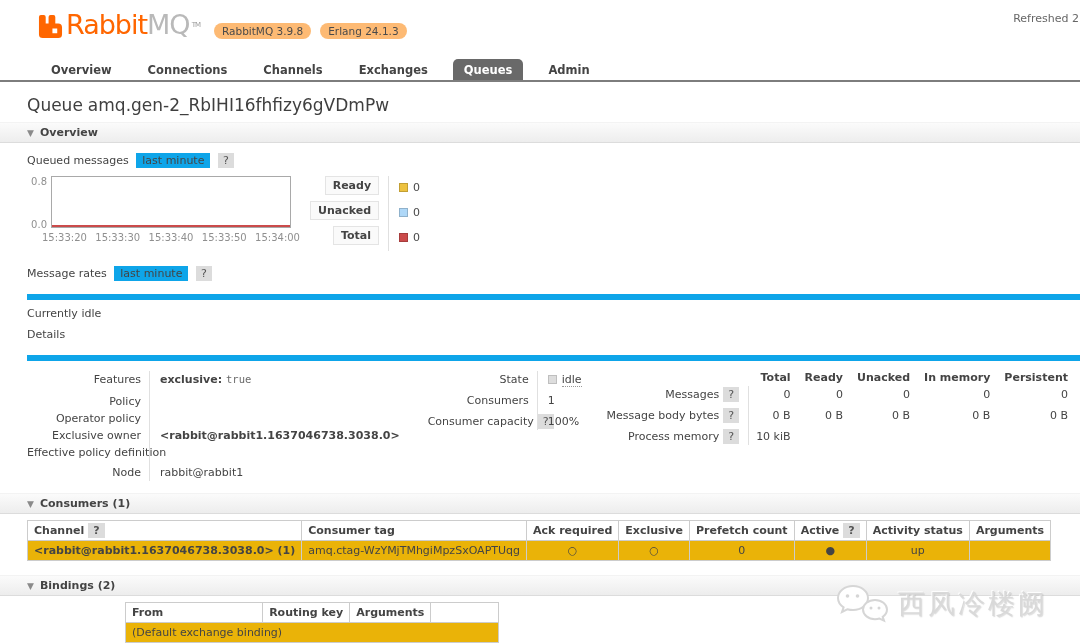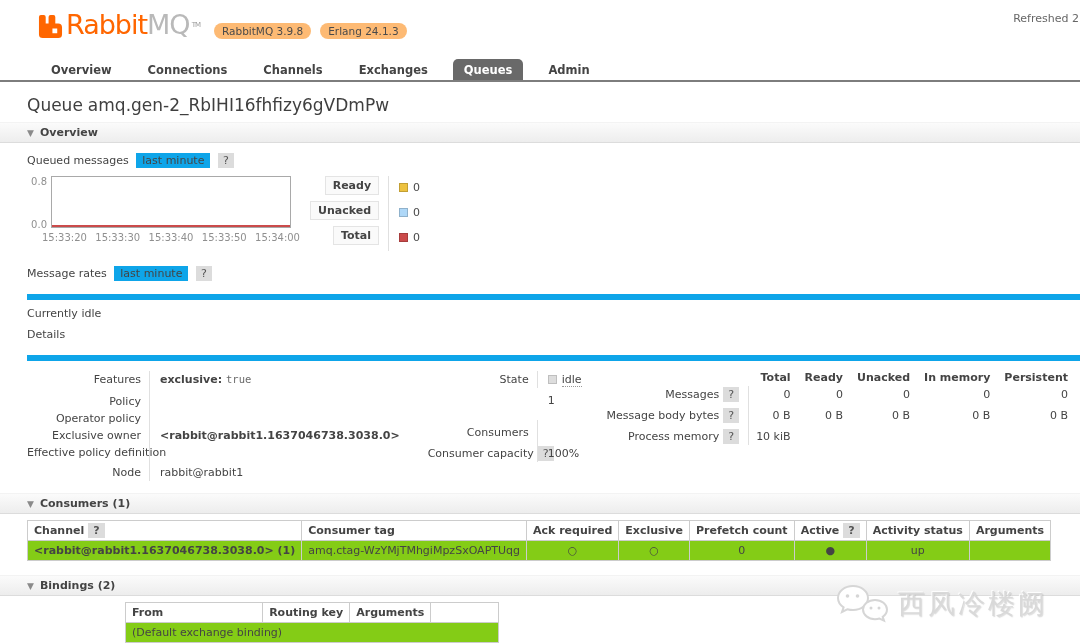--- a/index.html
+++ b/index.html
@@ -78,21 +78,21 @@
   .stats { border-collapse:collapse; margin-left:18px; margin-top:-2px; }
   .stats th, .stats td { padding:2px 7px; font-size:11px; white-space:nowrap; }
   .stats th { font-weight:bold; color:#444; text-align:right; }
   .stats td { text-align:right; color:#444; }
   .stats .rlabel { text-align:right; color:#444; border-right:1px solid #e0e0e0; padding-right:9px; }
   .stats .spacer-head { border-right:none; }
   
   table.grid { border-collapse:collapse; margin:6px 0 0 27px; table-layout:fixed; }
   table.grid th, table.grid td { border:1px solid #ccc; padding:3px 6px; font-size:11px; white-space:nowrap; overflow:hidden; }
   table.grid th { background:#fff; font-weight:bold; color:#444; text-align:left; }
-  table.grid td { background:#84cc16; color:#444; }
+  table.grid td { background:#eab308; color:#444; }
   td.center { text-align:center; }
   .channel-link { font-weight:bold; color:#000; cursor:pointer; }
   .dim { color:#8a8a8a; }
   .circ { font-size:8px; color:#777; }
   .dot { font-size:9px; color:#222; }
   
   table.bindings { margin-left:125px; }
   table.bindings td.white { background:#fff; }
   td.default-row { background:#e9e9e9; color:#555; }
   .exchange-box {
@@ -208,21 +208,21 @@
     <div class="fvalue bold-val">&lt;rabbit@rabbit1.1637046738.3038.0&gt;</div>
     <div class="flabel">Effective policy definition</div>
     <div class="fvalue"></div>
     <div class="flabel" style="padding-top:5px;">Node</div>
     <div class="fvalue" style="padding-top:5px;">rabbit@rabbit1</div>
   </div>
 
   <div class="facts facts-mid">
     <div class="flabel">State</div>
     <div class="fvalue"><span class="state-square"></span><span class="dotted-u">idle</span></div>
-    <div class="flabel" style="padding-top:6px;margin-top:32px;">Consumers</div>
+    <div class="flabel" style="padding-top:6px;">Consumers</div>
     <div class="fvalue" style="padding-top:6px;">1</div>
     <div class="flabel" style="padding-top:6px;"><span>Consumer capacity</span><span class="help-badge">?</span></div>
     <div class="fvalue" style="padding-top:6px;">100%</div>
   </div>
 
   <table class="stats">
     <tbody>
         <tr>
       <th class="spacer-head" style="min-width:128px;"></th>
       <th style="min-width:40px;">Total</th>

